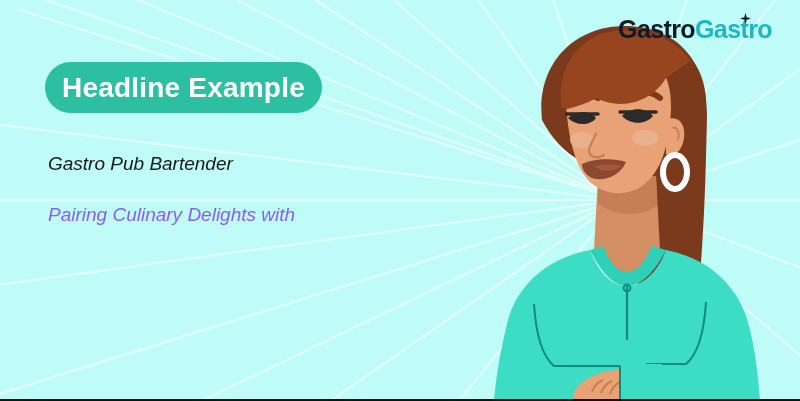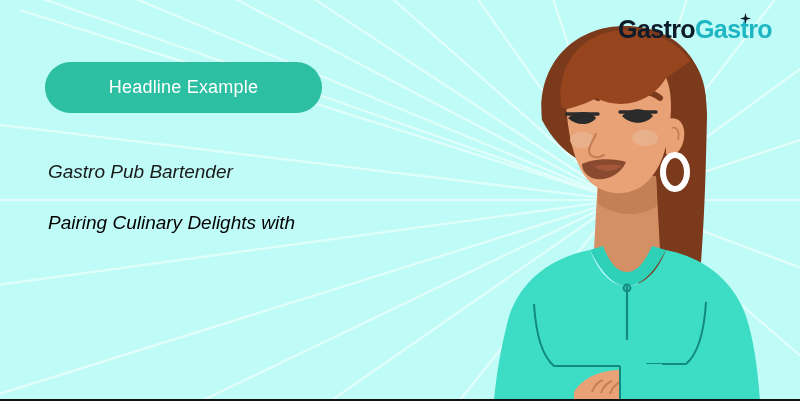--- a/index.html
+++ b/index.html
@@ -57,42 +57,42 @@
     width: 277px;
     height: 51px;
     border-radius: 26px;
     background: #2cbfa1;
     display: flex;
     align-items: center;
     justify-content: center;
   }
   .badge-label {
     color: #ffffff;
-    font-size: 18px;
-    font-weight: normal;
+    font-size: 28px;
+    font-weight: bold;
     letter-spacing: 0.2px;
   }
   .body-text {
     position: absolute;
     left: 48px;
-    top: 160px;
+    top: 152px;
     width: 400px;
   }
   .line-primary {
     font-size: 19px;
     font-style: italic;
     color: #1a1a1a;
     line-height: 1.25;
     white-space: nowrap;
   }
   .line-secondary {
     margin-top: 25px;
     font-size: 19px;
     font-style: italic;
-    color: #000000;
+    color: #8b5cf6;
     line-height: 1.45;
     max-width: 300px;
   }
 </style>
 </head>
 <body>
 
 <div id="banner">
 
   <svg id="rays" viewBox="0 0 800 401" preserveAspectRatio="none">

